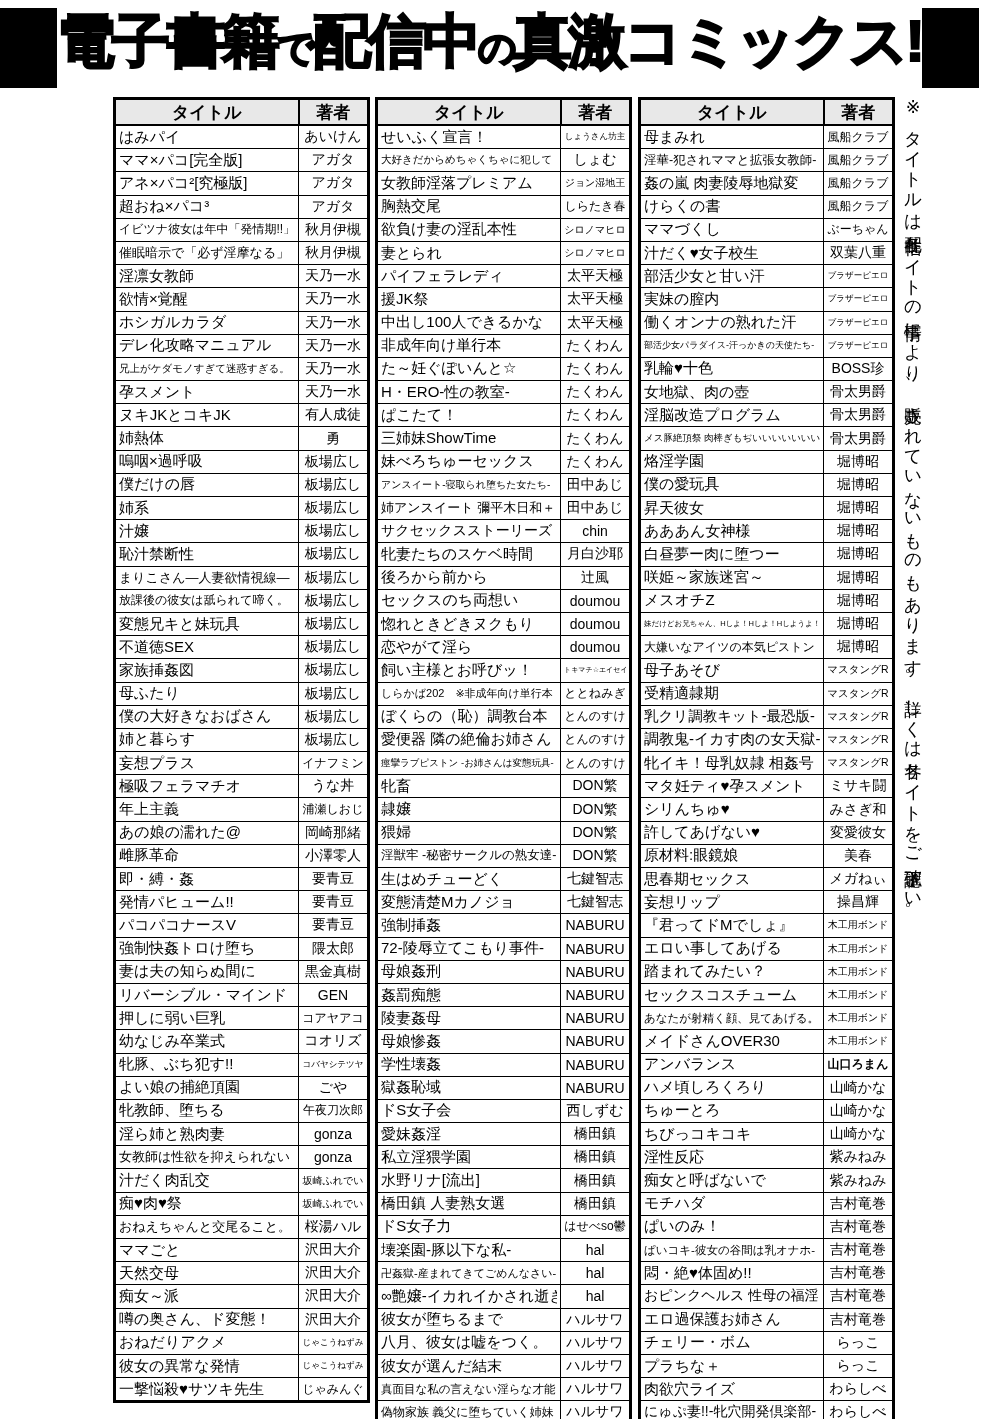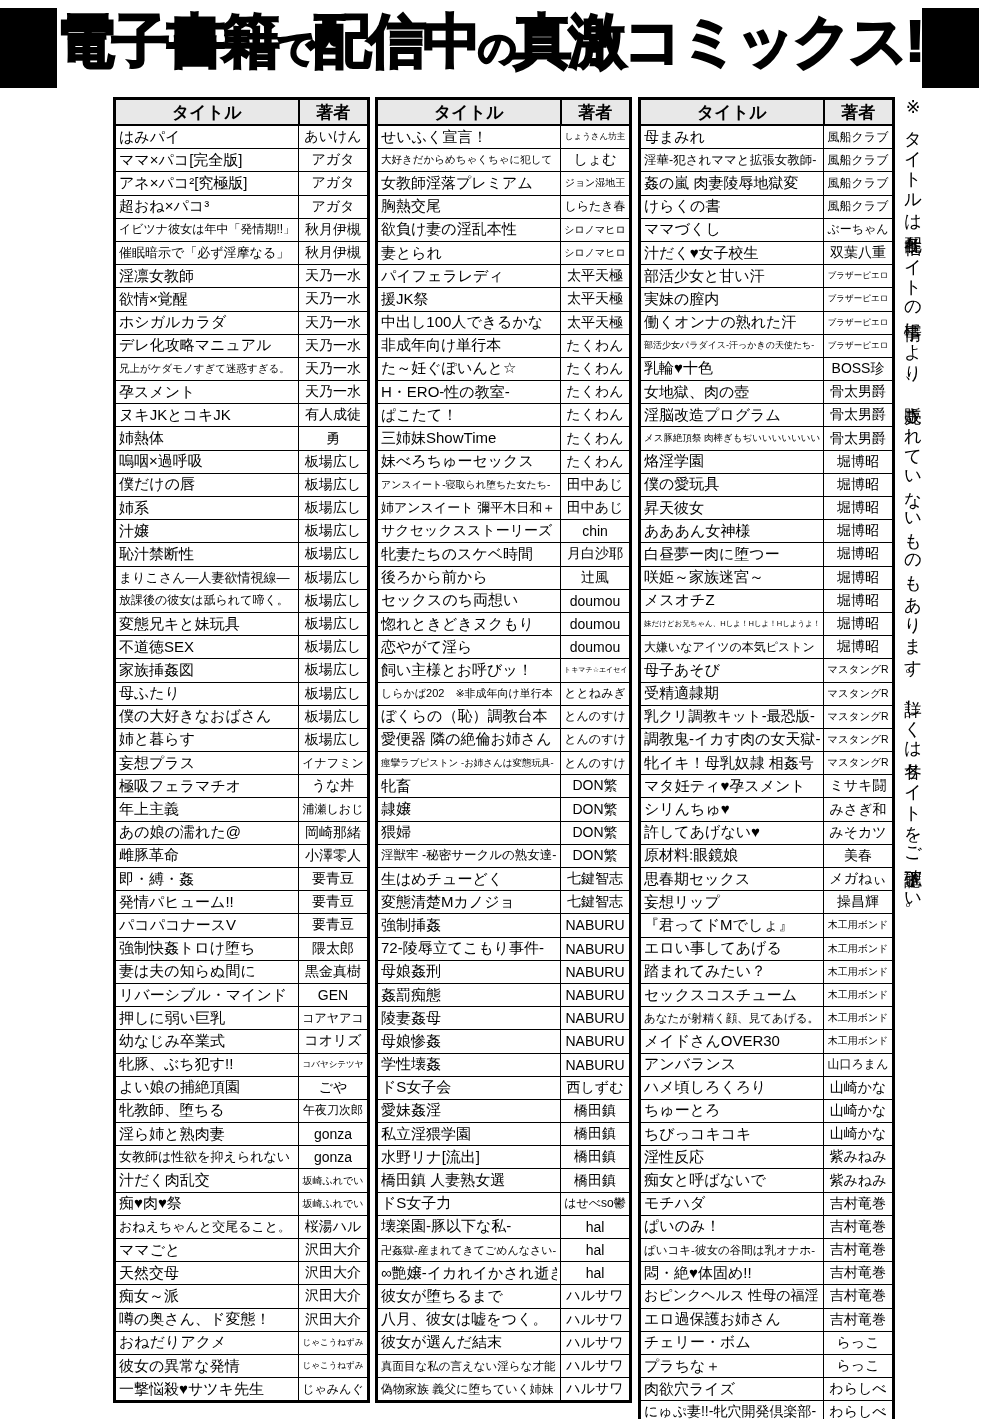--- a/index.html
+++ b/index.html
@@ -834,20 +834,28 @@
           <tr>
             <td class="t">
               <div class="fit">学性壊姦</div>
             </td>
             <td class="a">
               <div class="fit">NABURU</div>
             </td>
           </tr>
           <tr>
             <td class="t">
+              <div class="fit">獄姦恥域</div>
+            </td>
+            <td class="a">
+              <div class="fit">NABURU</div>
+            </td>
+          </tr>
+          <tr>
+            <td class="t">
               <div class="fit">ドS女子会</div>
             </td>
             <td class="a">
               <div class="fit">西しずむ</div>
             </td>
           </tr>
           <tr>
             <td class="t">
               <div class="fit">愛妹姦淫</div>
             </td>
@@ -1204,21 +1212,21 @@
             </td>
             <td class="a">
               <div class="fit">みさぎ和</div>
             </td>
           </tr>
           <tr>
             <td class="t">
               <div class="fit">許してあげない♥</div>
             </td>
             <td class="a">
-              <div class="fit">みそカツ</div>
+              <div class="fit">変愛彼女</div>
             </td>
           </tr>
           <tr>
             <td class="t">
               <div class="fit">原材料:眼鏡娘</div>
             </td>
             <td class="a">
               <div class="fit">美春</div>
             </td>
           </tr>
@@ -1284,21 +1292,21 @@
             </td>
             <td class="a">
               <div class="fit" style="font-size: 10px;">木工用ボンド</div>
             </td>
           </tr>
           <tr>
             <td class="t">
               <div class="fit">アンバランス</div>
             </td>
             <td class="a">
-              <div class="fit" style="font-size: 12px;">山口ろまん</div>
+              <div class="fit" style="font-size: 12px; font-weight: bold;">山口ろまん</div>
             </td>
           </tr>
           <tr>
             <td class="t">
               <div class="fit">ハメ頃しろくろり</div>
             </td>
             <td class="a">
               <div class="fit">山崎かな</div>
             </td>
           </tr>

